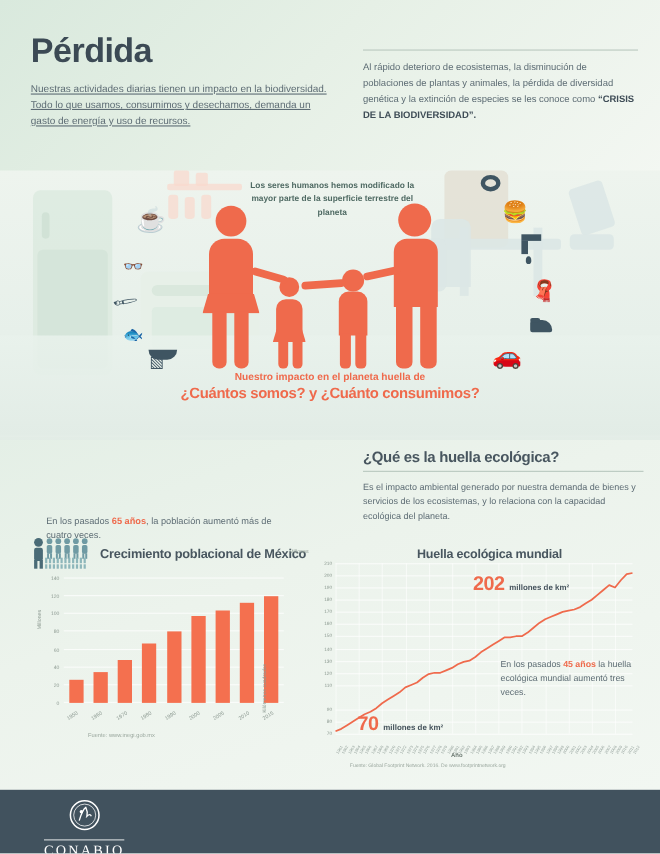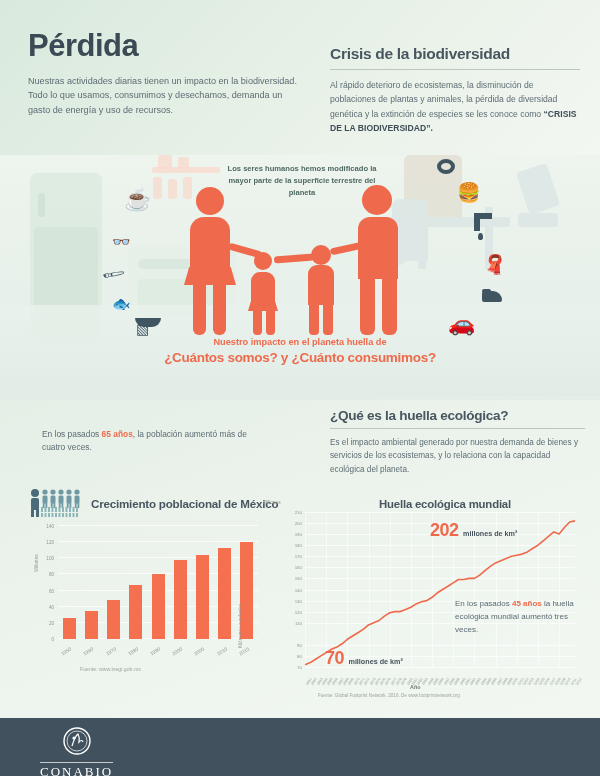--- a/index.html
+++ b/index.html
@@ -39,20 +39,21 @@
   .t1 {
     font-size: 31px; font-weight: bold; color: #3c4a55;
     letter-spacing: -.5px; line-height: 1.02;
   }
   .t2 { font-size: 31px; font-weight: bold; line-height: 1.02; letter-spacing: -.5px; }
   .t2 .dk { color: #3c4a55; }
   .t2 .or { color: #f2674a; }
   .lede {
     margin-top: 12px; font-size: 9.1px; line-height: 1.62;
     color: #5d6c74;
+    text-decoration: underline;
   }
 
   .panel-right { position: absolute; left: 330px; top: 45px; width: 250px; }
   .panel-title {
     font-size: 15.5px; color: #48565f; font-weight: bold; letter-spacing: -.3px;
     padding-bottom: 6px;
   }
   .panel-rule { height: 1px; background: #b9c8bf; width: 100%; margin-bottom: 8px; }
   .panel-body { font-size: 8.6px; line-height: 1.68; color: #5d6c74; }
   .panel-body b { color: #3f4d57; }
@@ -82,21 +83,21 @@
   
   .foot-head { position: absolute; left: 330px; top: 408px; width: 255px; }
   .foot-head .h {
     font-size: 13.6px; color: #48565f; font-weight: bold; letter-spacing: -.3px;
     padding-bottom: 5px;
   }
   .foot-head .rule { height: 1px; background: #b9c8bf; margin-bottom: 7px; }
   .foot-head .b { font-size: 8.2px; line-height: 1.62; color: #5d6c74; }
 
   .pop-intro {
-    position: absolute; left: 42px; top: 428px; width: 210px;
+    position: absolute; left: 42px; top: 467px; width: 210px;
     font-size: 8.4px; line-height: 1.6; color: #5d6c74;
   }
   .pop-intro b { color: #ef6a4c; }
 
   .pop-head { position: absolute; left: 28px; top: 488px; display: flex; align-items: center; gap: 7px; }
   .pop-head .ttl { font-size: 11.6px; color: #48565f; font-weight: bold; letter-spacing: -.2px; }
 
   
   .barchart { position: absolute; left: 28px; top: 520px; width: 240px; height: 145px; }
   .bc-plot { position: absolute; left: 30px; top: 6px; width: 200px; height: 113px; }
@@ -175,21 +176,20 @@
   <div class="bg-mid"></div>
   <div class="hr-soft" style="top:396px;"></div>
   <div class="bg-footer"></div>
 
   <div class="title-block">
     <div class="t1">Pérdida</div>
     <div class="lede">Nuestras actividades diarias tienen un impacto en la biodiversidad. Todo lo que usamos, consumimos y desechamos, demanda un gasto de energía y uso de recursos.</div>
   </div>
 
   <div class="panel-right">
-    <div class="panel-title">Crisis de la biodiversidad</div>
     <div class="panel-rule"></div>
     <div class="panel-body">
       <span>Al rápido deterioro de ecosistemas, la disminución de poblaciones de plantas y animales, la pérdida de diversidad genética y la extinción de especies se les conoce como </span><b>“CRISIS DE LA BIODIVERSIDAD”.</b>
     </div>
   </div>
 
   <div class="scene">
 
     <div class="ghost" style="left:30px; top:18px; width:72px; height:168px; border-radius:7px;"></div>
     <div class="ghost" style="left:38px; top:38px; width:7px; height:24px; border-radius:4px; background:#cfe0d4;"></div>

